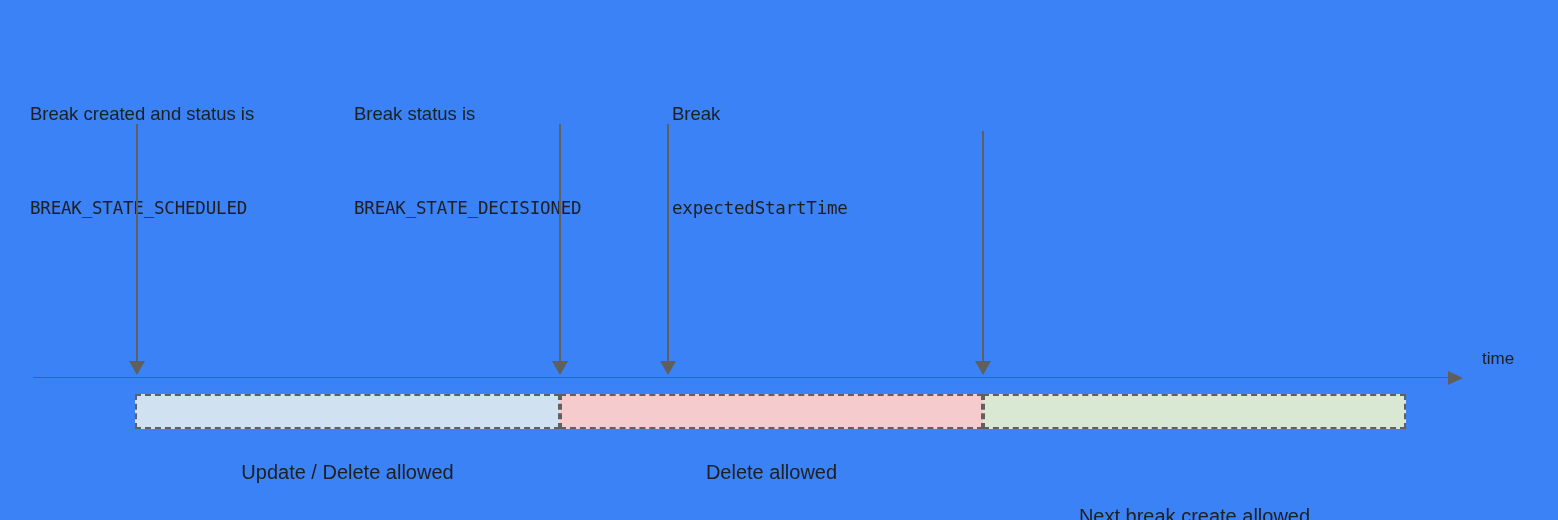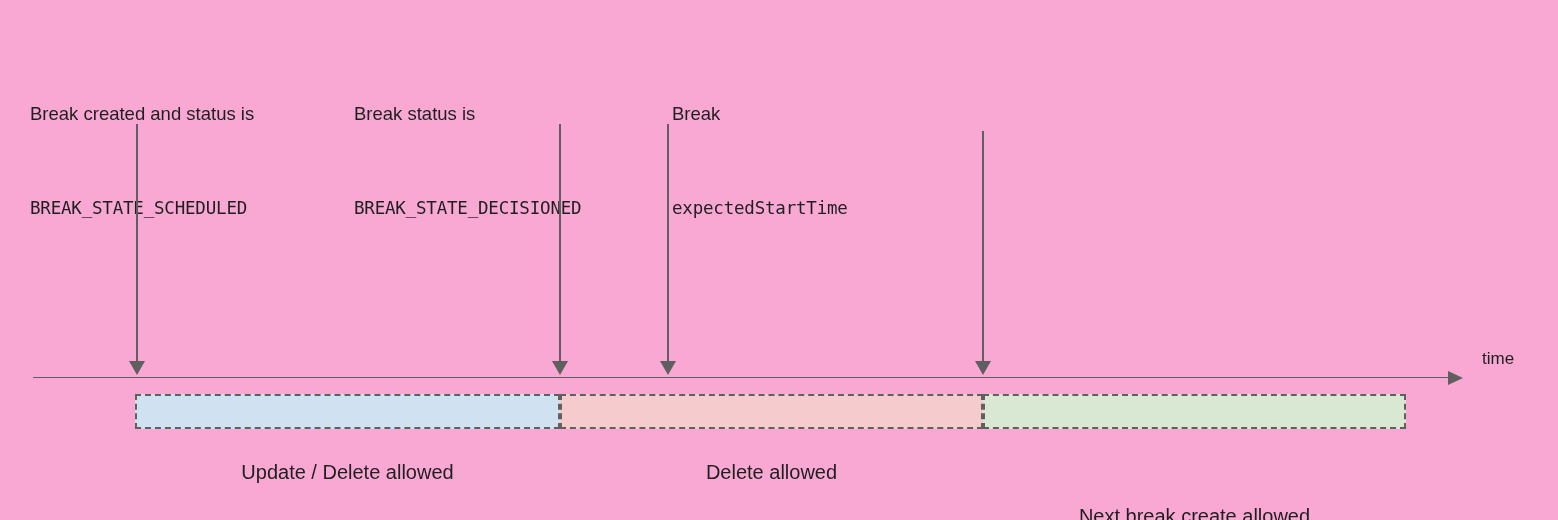--- a/index.html
+++ b/index.html
@@ -9,21 +9,21 @@
     background: #ffffff;
   }
   body {
     font-family: "Liberation Sans", sans-serif;
     color: #1a1a1a;
   }
   #canvas {
     position: relative;
     width: 1558px;
     height: 520px;
-    background: #f9a8d4;
+    background: #3b82f6;
     overflow: hidden;
   }
 
   
   .event-label {
     position: absolute;
     font-size: 18.5px;
     line-height: 29px;
     color: #1f1f1f;
     white-space: pre;

